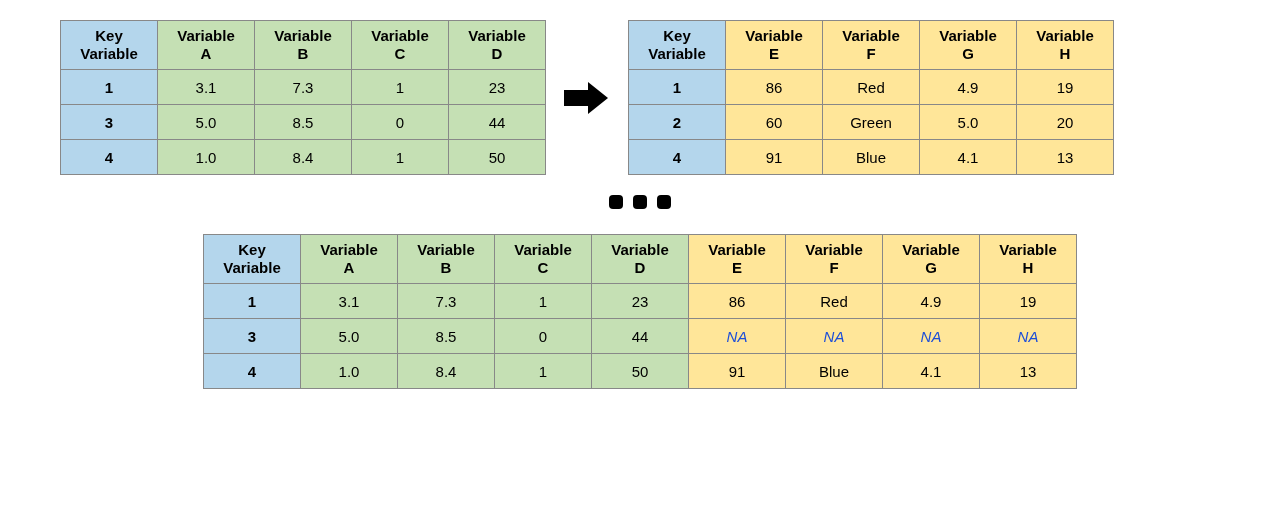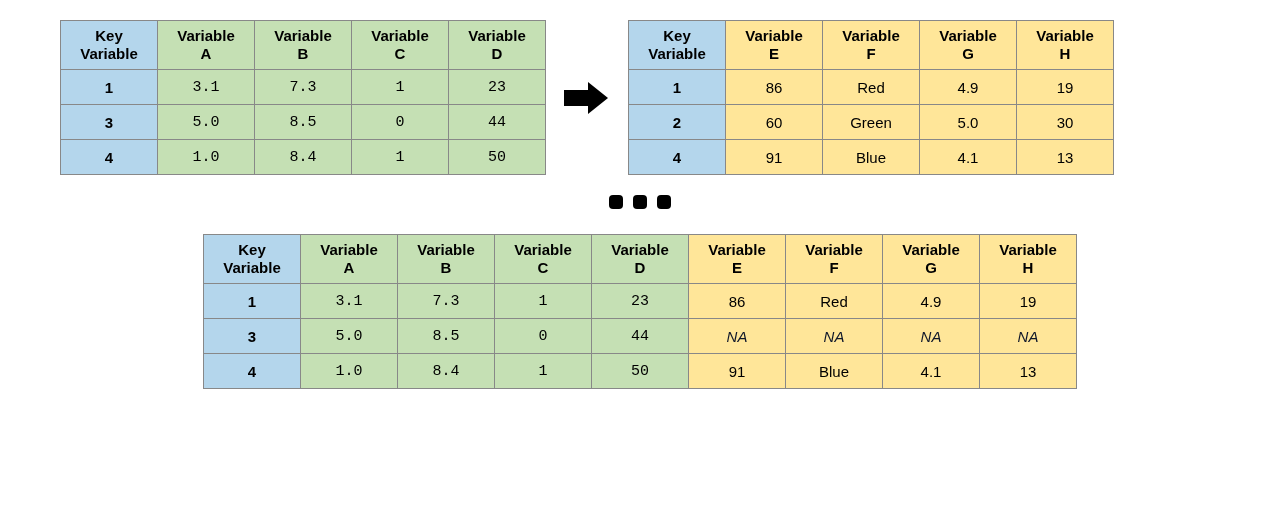--- a/index.html
+++ b/index.html
@@ -30,24 +30,24 @@
     box-sizing: content-box;
   }
   table.data th {
     font-weight: bold;
     line-height: 1.2;
   }
   .key-h   { background: #B4D6EC; }
   .green-h { background: #C5E0B4; }
   .yell-h  { background: #FFE699; }
   .key-c   { background: #B4D6EC; font-weight: bold;}
-  .green-c { background: #C5E0B4; font-family: Liberation Mono, monospace; }
+  .green-c { background: #C5E0B4; }
   .yell-c  { background: #FFE699; }
   .na {
-    color: #0f172a;
+    color: #1d4ed8;
     font-style: italic;
   }
   .arrow svg { display: block; }
   .dots {
     text-align: center;
     margin: 10px 0 22px 0;
   }
   .dots span {
     display: inline-block;
     width: 14px; height: 14px;
@@ -118,21 +118,21 @@
       <td class="yell-c">86</td>
       <td class="yell-c">Red</td>
       <td class="yell-c">4.9</td>
       <td class="yell-c">19</td>
     </tr>
     <tr>
       <td class="key-c">2</td>
       <td class="yell-c">60</td>
       <td class="yell-c">Green</td>
       <td class="yell-c">5.0</td>
-      <td class="yell-c">30</td>
+      <td class="yell-c">20</td>
     </tr>
     <tr>
       <td class="key-c">4</td>
       <td class="yell-c">91</td>
       <td class="yell-c">Blue</td>
       <td class="yell-c">4.1</td>
       <td class="yell-c">13</td>
     </tr>
   </tbody>
     </table>

